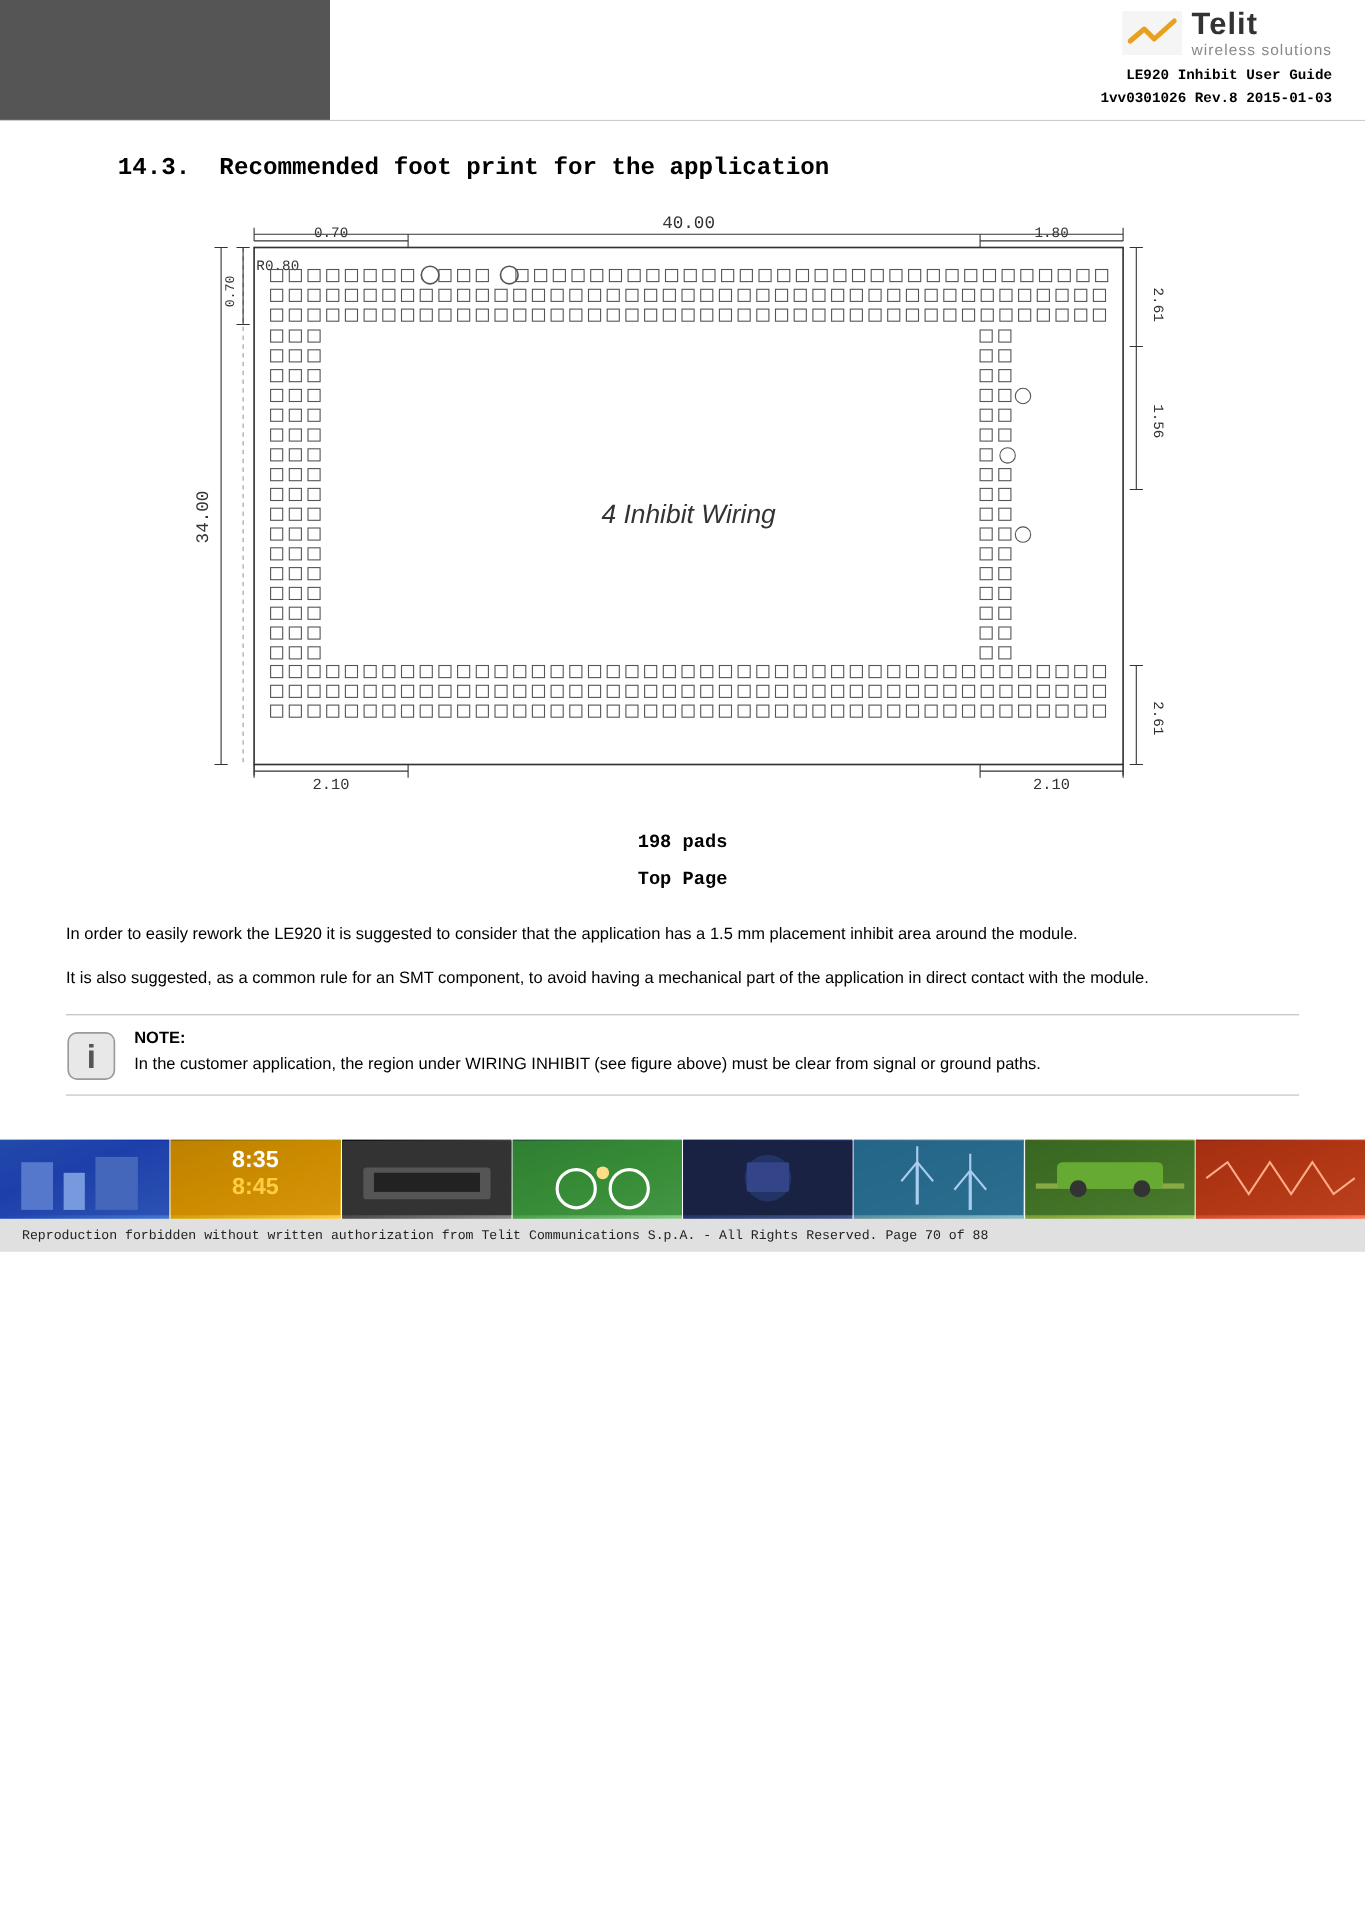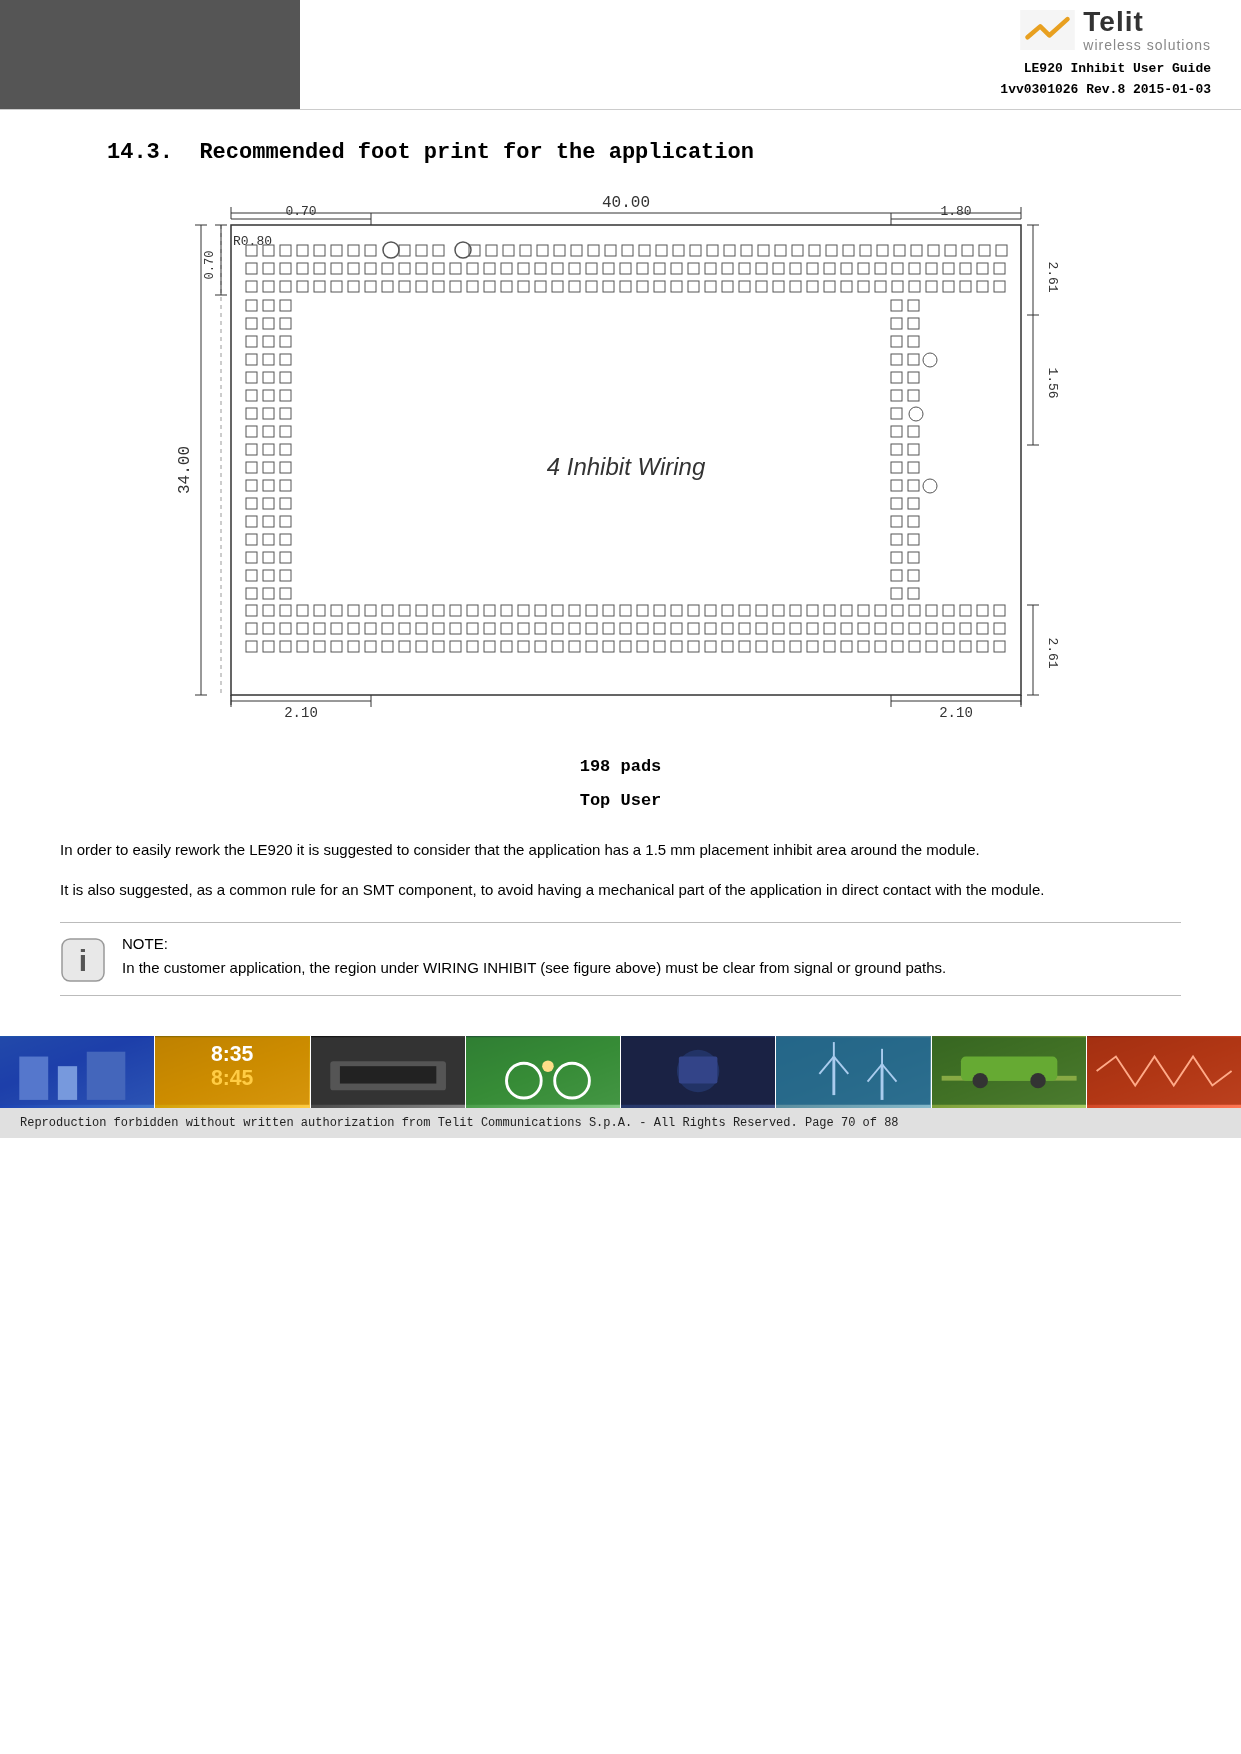--- a/index.html
+++ b/index.html
@@ -125,21 +125,21 @@
       height: 46px;
       flex-shrink: 0;
       margin-top: 2px;
     }
     .note-content {
       flex: 1;
     }
     .note-label {
       font-family: Arial, sans-serif;
       font-size: 15px;
-      font-weight: normal;
+      font-weight: bold;
       margin-bottom: 4px;
     }
     .note-text {
       font-family: Arial, sans-serif;
       font-size: 15px;
       line-height: 1.6;
     }
 
     .page-footer {
       margin-top: 20px;
@@ -647,21 +647,21 @@
         <line x1="850" y1="510" x2="850" y2="520" stroke="#333" stroke-width="1"></line>
 
         <line x1="50" y1="40" x2="50" y2="510" stroke="#333" stroke-width="0.5" stroke-dasharray="4,4"></line>
 
       </svg>
     </div>
   </div>
 
   <div class="diagram-captions">
     <div>198 pads</div>
-    <div>Top User</div>
+    <div>Top Page</div>
   </div>
 
   <p class="body-text">In order to easily rework the LE920 it is suggested to consider that the application has a 1.5 mm placement inhibit area around the module.</p>
   <p class="body-text">It is also suggested, as a common rule for an SMT component, to avoid having a mechanical part of the application in direct contact with the module.</p>
 
   <div class="note-box">
     <svg class="note-icon" viewBox="0 0 46 46" xmlns="http://www.w3.org/2000/svg">
       <rect x="2" y="2" width="42" height="42" rx="8" ry="8" fill="#e8e8e8" stroke="#999" stroke-width="1.5"></rect>
       <text x="23" y="34" font-family="Arial" font-size="30" font-weight="bold" text-anchor="middle" fill="#555">i</text>
     </svg>

